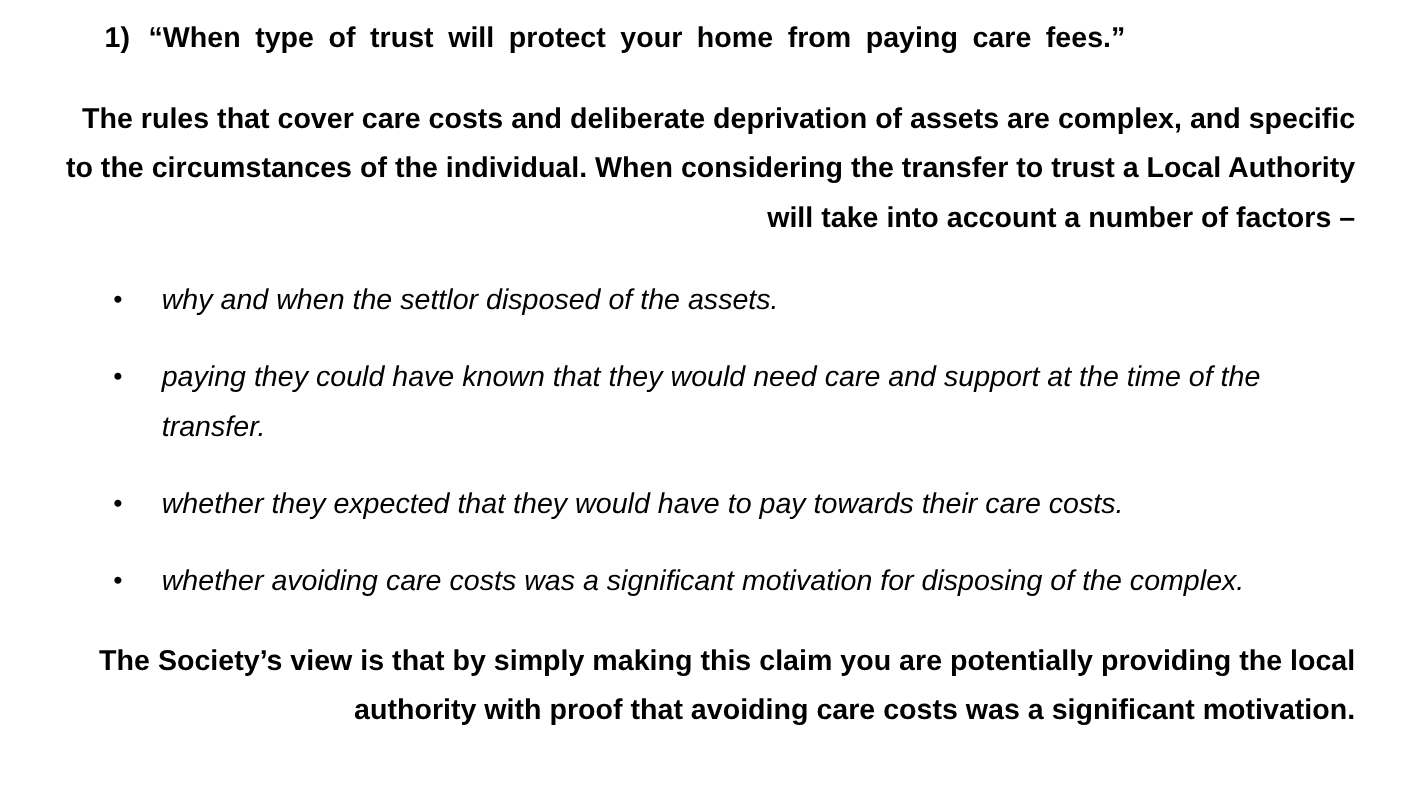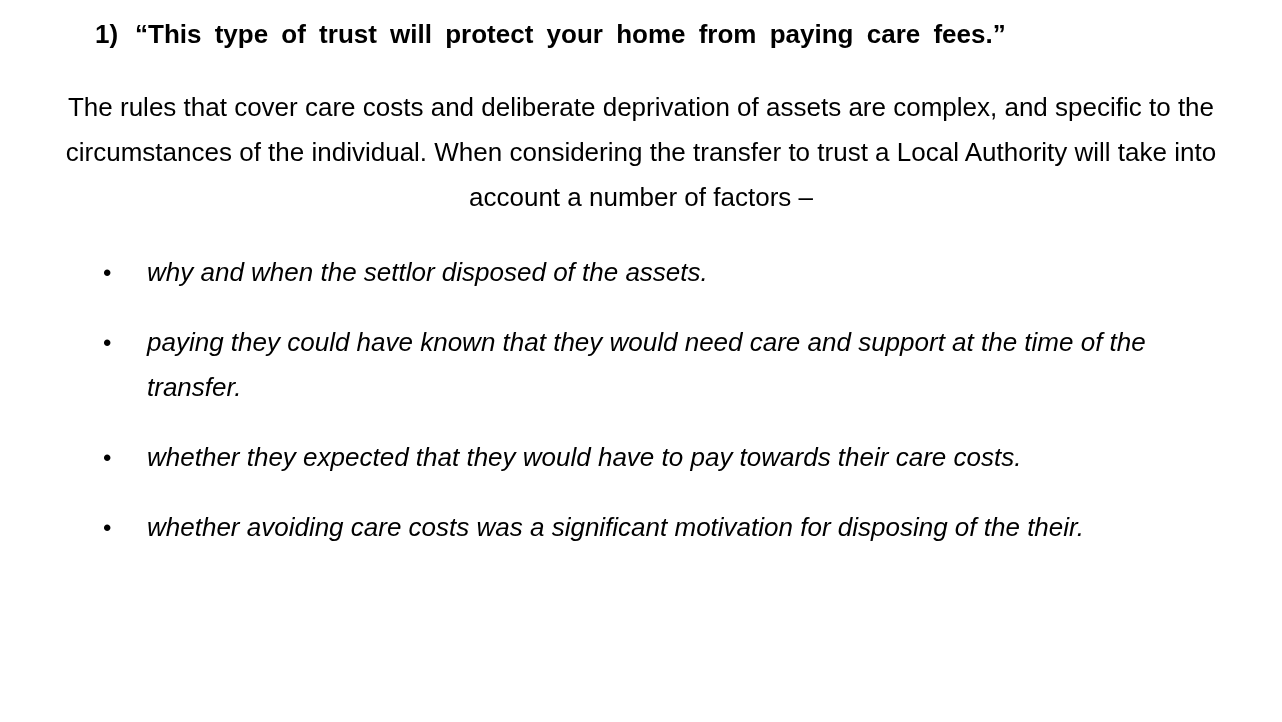--- a/index.html
+++ b/index.html
@@ -29,21 +29,22 @@
     word-spacing: 6px;
   }
   .h-num {
     flex: 0 0 40px;
   }
   .h-text {
     flex: 1;
   }
   .para {
     margin: 0;
-    text-align: center;
+    text-align: right;
+    font-weight: bold;
   }
   .bullets {
     margin: 30px 0 28px 53px;
   }
   .bullet {
     display: flex;
     margin-bottom: 25px;
   }
   .bullet:last-child {
     margin-bottom: 0;
@@ -64,21 +65,21 @@
     margin-top: 28px;
   }
 </style>
 </head>
 <body>
 
 <div class="page">
 
   <div class="heading">
     <span class="h-num">1)</span>
-    <span class="h-text">“This type of trust will protect your home from paying care fees.”</span>
+    <span class="h-text">“When type of trust will protect your home from paying care fees.”</span>
   </div>
 
   <p class="para">The rules that cover care costs and deliberate deprivation of assets are complex, and specific to the circumstances of the individual. When considering the transfer to trust a Local Authority will take into account a number of factors –</p>
 
   <div class="bullets">
 
     <div class="bullet">
       <span class="marker">•</span>
       <span class="b-text">why and when the settlor disposed of the assets.</span>
     </div>
@@ -88,19 +89,20 @@
       <span class="b-text">paying they could have known that they would need care and support at the time of the transfer.</span>
     </div>
 
     <div class="bullet">
       <span class="marker">•</span>
       <span class="b-text">whether they expected that they would have to pay towards their care costs.</span>
     </div>
 
     <div class="bullet">
       <span class="marker">•</span>
-      <span class="b-text justify">whether avoiding care costs was a significant motivation for disposing of the their.</span>
+      <span class="b-text justify">whether avoiding care costs was a significant motivation for disposing of the complex.</span>
     </div>
 
   </div>
 
+  <p class="para closing">The Society’s view is that by simply making this claim you are potentially providing the local authority with proof that avoiding care costs was a significant motivation.</p>
 
 </div>
 
 </body></html>

